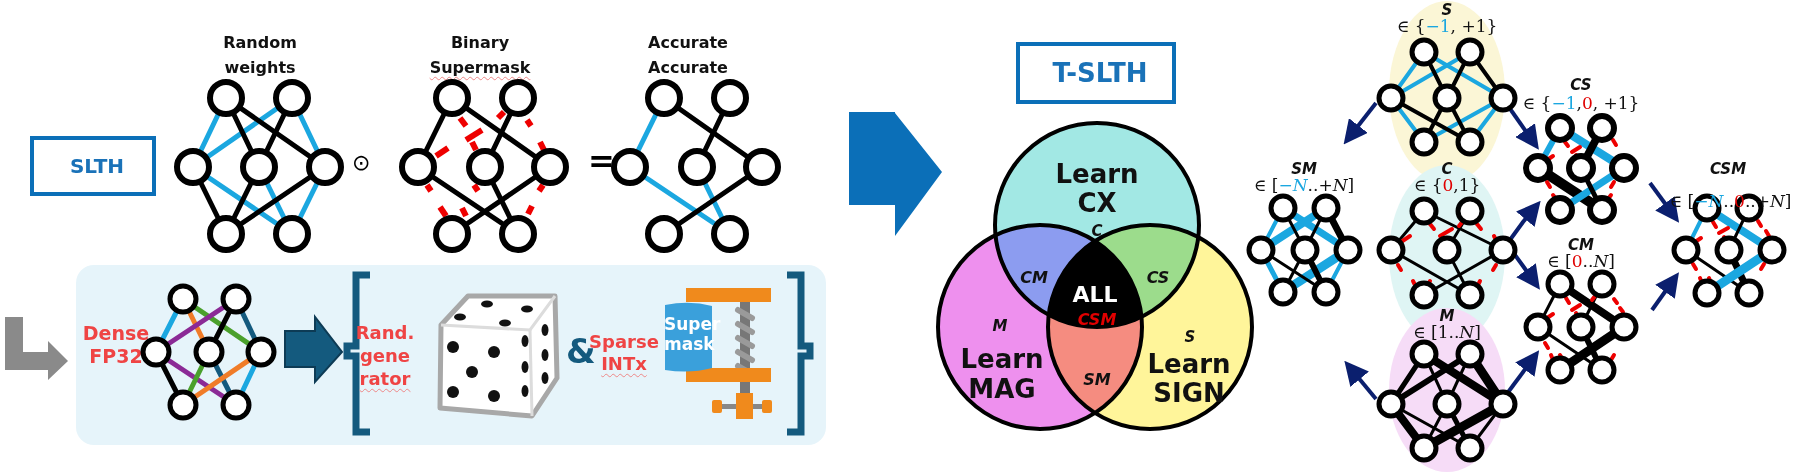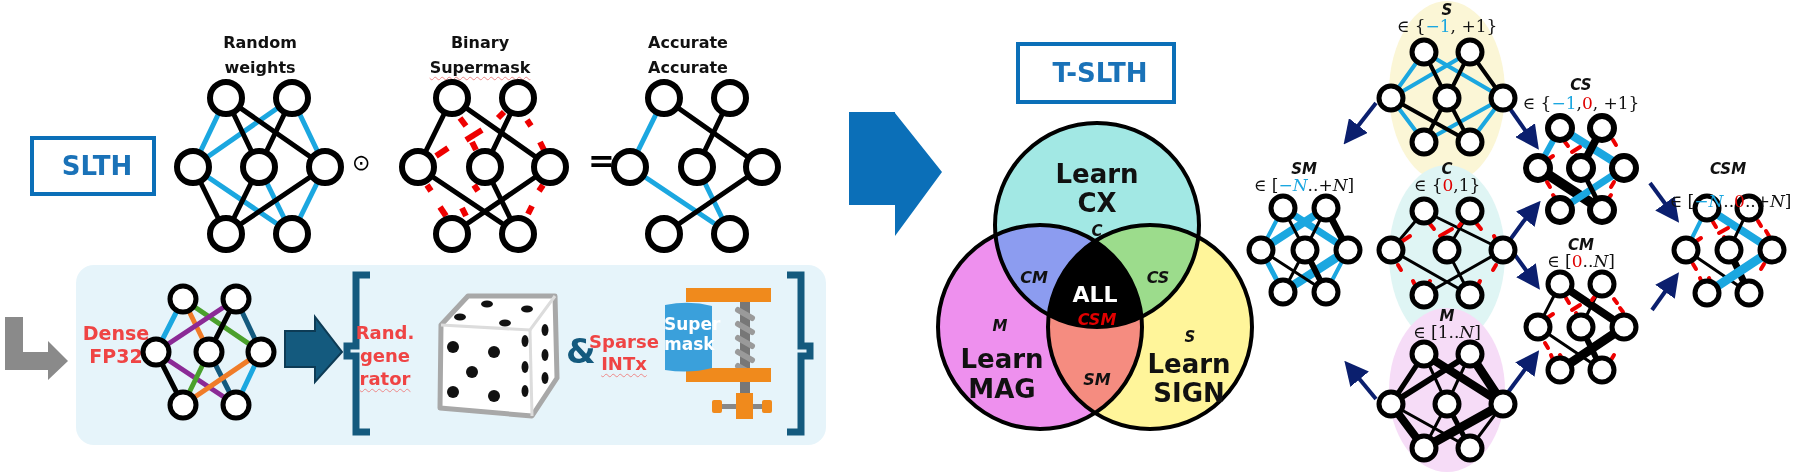--- a/index.html
+++ b/index.html
@@ -26,21 +26,21 @@
   .venn-text { font-weight: bold; fill: #111; font-family: "DejaVu Sans", sans-serif; }
   .math { font-family: "DejaVu Serif", serif; font-size: 17px; position: absolute; text-align: center; white-space: nowrap; color: #111; }
   .lbl-it { font-family: "DejaVu Sans", sans-serif; font-weight: bold; font-style: italic; font-size: 15px; position: absolute; text-align: center; color: #111; }
   .blue { color: #1ba7e0; }
   .red { color: #e00000; }
   .it { font-style: italic; }
 </style>
 </head>
 <body>
 
-<div class="box-label" style="left:30px; top:136px; width:126px; height:60px; font-size:26px;">
+<div class="box-label" style="left:30px; top:136px; width:126px; height:60px; font-size:20px;">
   <span>SLTH</span>
 </div>
 
 <div class="title" style="left:180px; top:30px;">
   <div>Random</div>
   <div>weights</div>
 </div>
 <div class="title" style="left:400px; top:30px;">
   <div>Binary</div>
   <div class="wavy">Supermask</div>

